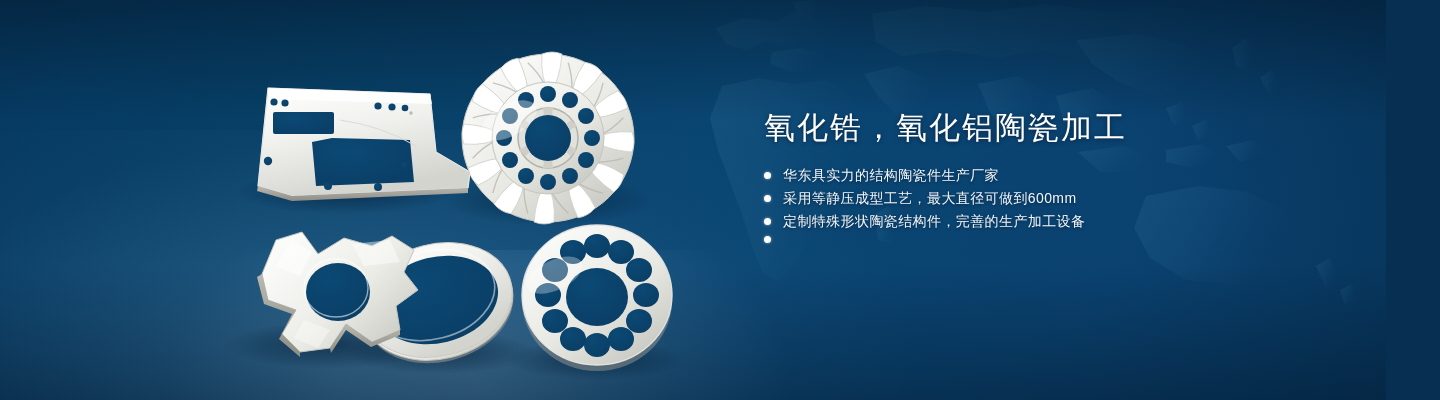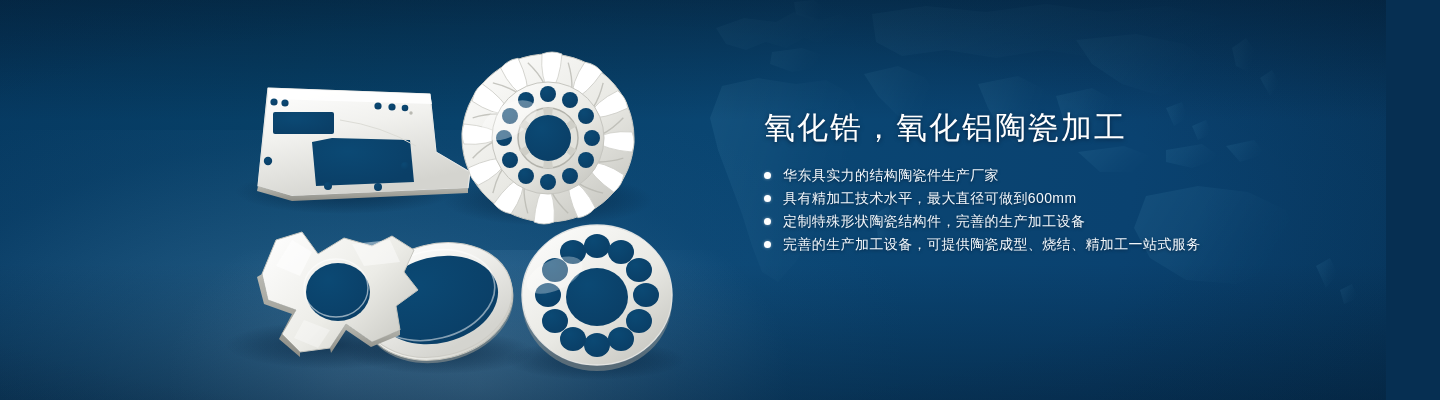--- a/index.html
+++ b/index.html
@@ -307,26 +307,25 @@
 
   <div class="copy">
     <div class="headline">氧化锆，氧化铝陶瓷加工</div>
     <ul class="bullets">
       <li class="bullet">
         <span class="dot"></span>
         <span>华东具实力的结构陶瓷件生产厂家</span>
       </li>
       <li class="bullet">
         <span class="dot"></span>
-        <span>具有精加工技术水平，最大直径可做到600mm</span>
+        <span>采用等静压成型工艺，最大直径可做到600mm</span>
       </li>
       <li class="bullet">
         <span class="dot"></span>
         <span>定制特殊形状陶瓷结构件，完善的生产加工设备</span>
       </li>
       <li class="bullet">
         <span class="dot"></span>
-        <span>完善的生产加工设备，可提供陶瓷成型、烧结、精加工一站式服务</span>
       </li>
     </ul>
   </div>
 
 </div>
 
 </body></html>

